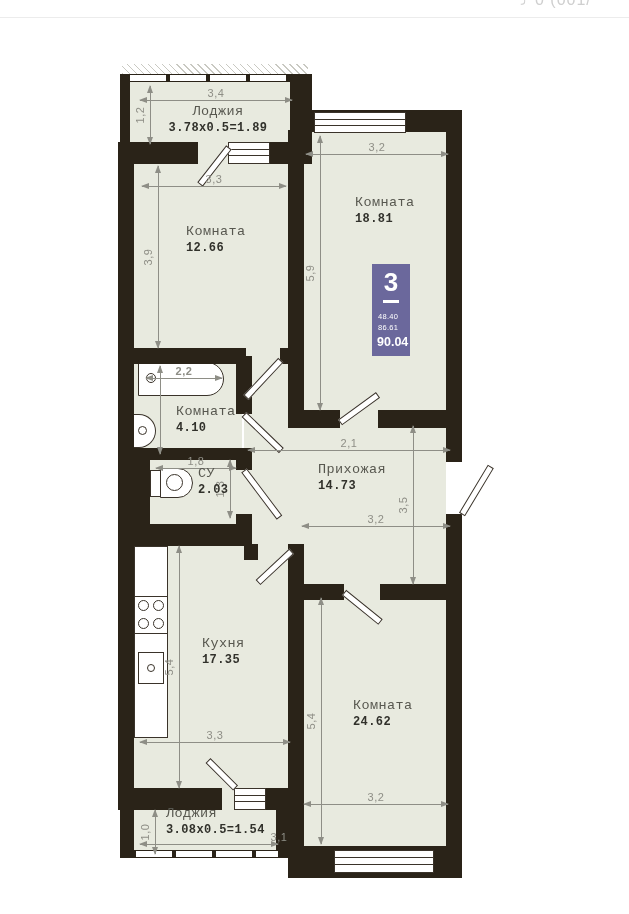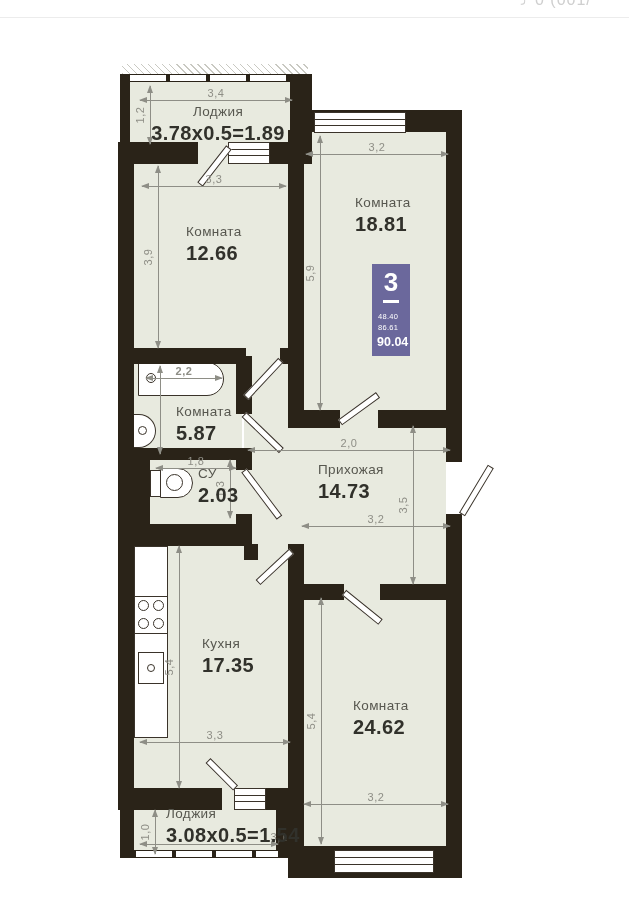--- a/index.html
+++ b/index.html
@@ -35,22 +35,22 @@
   .dim-v{border-left:1px solid var(--dim);}
   .dim-v::before,.dim-v::after{content:'';position:absolute;left:-4px;width:0;height:0;
     border-left:3.5px solid transparent;border-right:3.5px solid transparent;}
   .dim-v::before{top:-1px;border-bottom:8px solid var(--dim);}
   .dim-v::after{bottom:-1px;border-top:8px solid var(--dim);}
   .dim-label{position:absolute;font-size:11px;color:var(--dim);letter-spacing:.6px;white-space:nowrap;}
   .dim-h .dim-label{left:50%;bottom:2px;transform:translateX(-50%);}
   .dim-v .dim-label{left:0;top:50%;transform:translate(-115%,-50%) rotate(-90deg);}
 
   
-  .room-label{position:absolute;color:#57574f;font-size:13.5px;letter-spacing:.4px;line-height:1.25;white-space:nowrap;}
-  .room-label .area{font-weight:bold;color:#31312b;font-size:20px;}
+  .room-label{position:absolute;color:#57574f;font-size:13.5px;letter-spacing:.4px;line-height:1.25;white-space:nowrap;font-family:Liberation Mono, monospace;}
+  .room-label .area{font-weight:bold;color:#31312b;font-size:12px;}
   .room-label.center{transform:translateX(-50%);text-align:center;}
 
   
   .badge{position:absolute;left:372px;top:264px;width:38px;background:var(--badge);color:#fff;
          padding:5px 0 7px 0;text-align:center;}
   .badge .num{font-size:26px;font-weight:bold;line-height:1;}
   .badge .line{width:16px;height:3px;background:#fff;margin:5px auto 9px auto;}
   .badge .sm{font-size:7.5px;letter-spacing:.3px;line-height:1.4;text-align:left;padding-left:6px;}
   .badge .total{font-size:12.5px;font-weight:bold;margin-top:2px;text-align:left;padding-left:5px;}
 </style>
@@ -169,21 +169,21 @@
         <span class="dim-label">2,2</span>
       </div>
       <div class="dim dim-v" style="left: 160px; top: 366px; height: 88px;"></div>
       <div class="dim dim-h" style="left: 156px; top: 468px; width: 80px;">
         <span class="dim-label">1,8</span>
       </div>
       <div class="dim dim-v" style="left: 230px; top: 460px; height: 58px;">
         <span class="dim-label">1,3</span>
       </div>
       <div class="dim dim-h" style="left: 248px; top: 450px; width: 202px;">
-        <span class="dim-label">2,0</span>
+        <span class="dim-label">2,1</span>
       </div>
       <div class="dim dim-v" style="left: 413px; top: 426px; height: 158px;">
         <span class="dim-label">3,5</span>
       </div>
       <div class="dim dim-h" style="left: 302px; top: 526px; width: 148px;">
         <span class="dim-label">3,2</span>
       </div>
       <div class="dim dim-v" style="left: 179px; top: 546px; height: 242px;">
         <span class="dim-label">5,4</span>
       </div>
@@ -209,21 +209,21 @@
       <div class="room-label" style="left: 186px; top: 224px;">
         <div>Комната</div>
         <div class="area">12.66</div>
       </div>
       <div class="room-label" style="left: 355px; top: 195px;">
         <div>Комната</div>
         <div class="area">18.81</div>
       </div>
       <div class="room-label" style="left: 176px; top: 404px;">
         <div>Комната</div>
-        <div class="area">5.87</div>
+        <div class="area">4.10</div>
       </div>
       <div class="room-label" style="left: 198px; top: 466px;">
         <div>СУ</div>
         <div class="area">2.03</div>
       </div>
       <div class="room-label" style="left: 318px; top: 462px;">
         <div>Прихожая</div>
         <div class="area">14.73</div>
       </div>
       <div class="room-label" style="left: 202px; top: 636px;">

